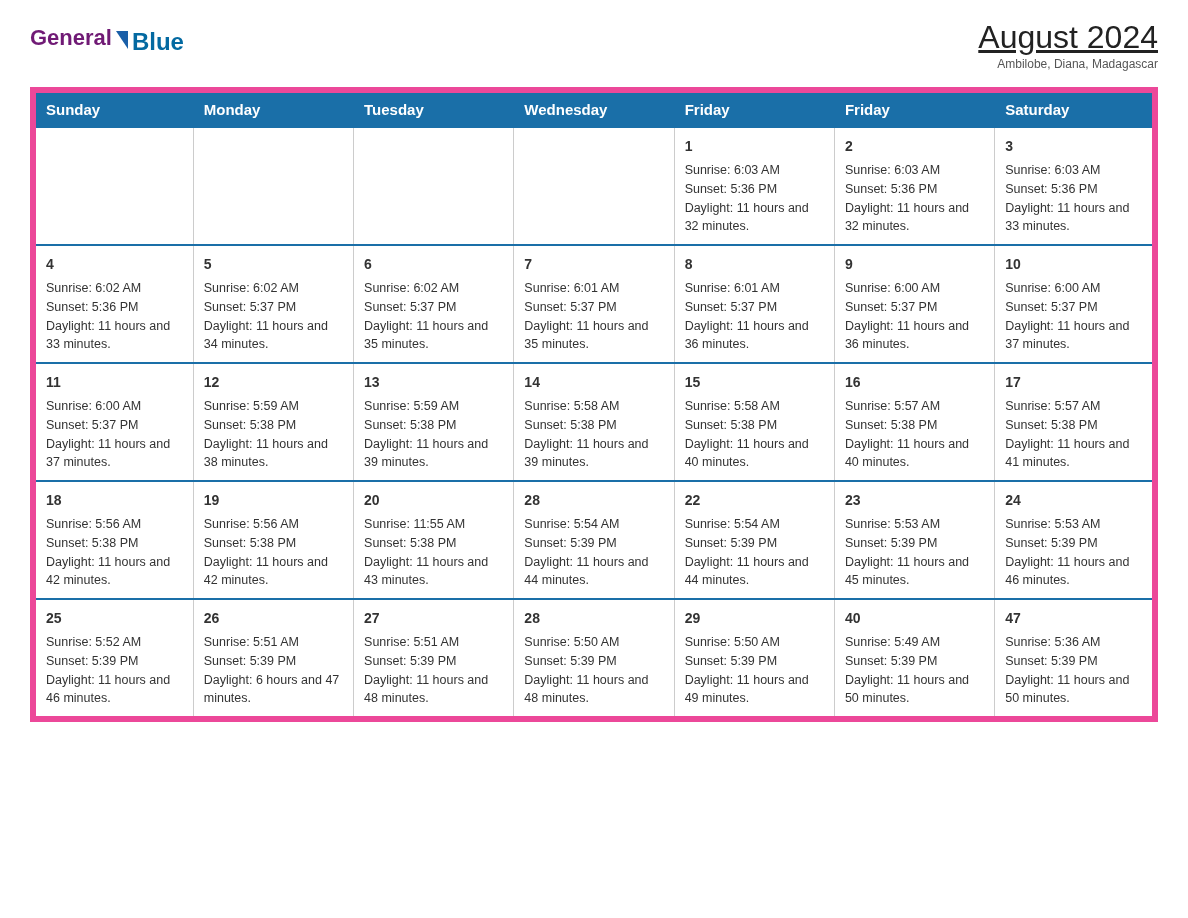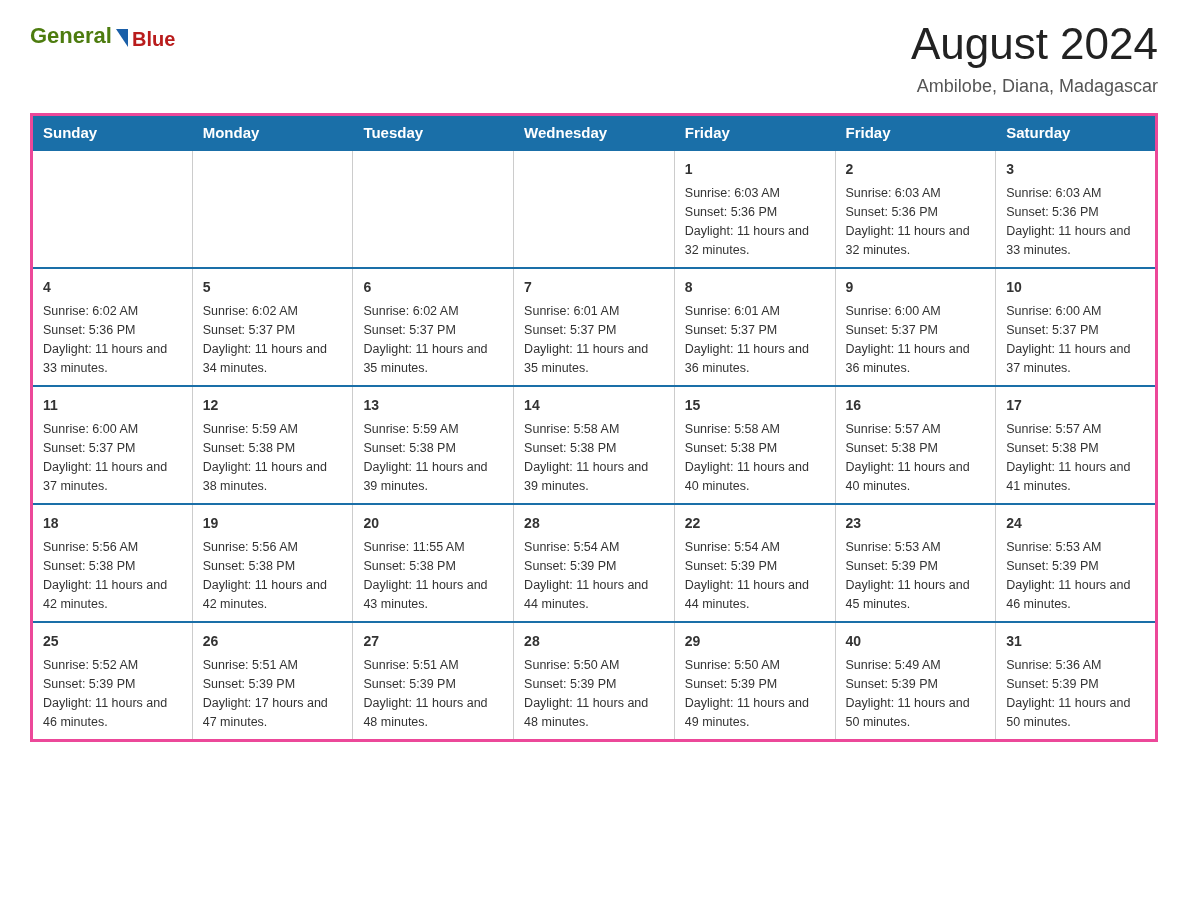--- a/index.html
+++ b/index.html
@@ -16,55 +16,56 @@
       margin-bottom: 16px;
     }
     .logo {
       display: flex;
       align-items: center;
       gap: 4px;
     }
     .logo-text-general {
       font-size: 22px;
       font-weight: bold;
-      color: #4d7c0f;
+      color: #701a75;
     }
     .logo-arrow {
       width: 0;
       height: 0;
       border-left: 12px solid transparent;
       border-right: 0px solid transparent;
       border-top: 18px solid #1a5fa8;
       margin-top: 4px;
     }
     .logo-blue {
-      font-size: 20px;
+      font-size: 24px;
       font-weight: bold;
-      color: #b91c1c;
+      color: #0369a1;
       margin-top: 8px;
     }
     .title-area {
       text-align: right;
     }
     .month-title {
-      font-size: 44px;
+      font-size: 32px;
       font-weight: normal;
       color: #222;
       line-height: 1.1;
+      text-decoration: underline;
     }
     .location-title {
-      font-size: 18px;
+      font-size: 12px;
       color: #555;
-      margin-top: 8px;
+      margin-top: 2px;
       text-align: right;
     }
     .calendar-table {
       width: 100%;
       border-collapse: collapse;
-      border: 3px solid #ec4899;
+      border: 6px solid #ec4899;
     }
     .calendar-table thead tr th {
       background-color: #1a6fa8;
       color: #fff;
       padding: 8px 10px;
       font-size: 15px;
       font-weight: bold;
       border: 1px solid #1a6fa8;
       text-align: left;
     }
@@ -149,21 +150,21 @@
         <td><span class="day-number">18</span><span>Sunrise: 5:56 AM</span><br><span>Sunset: 5:38 PM</span><br><span>Daylight: 11 hours and 42 minutes.</span></td>
         <td><span class="day-number">19</span><span>Sunrise: 5:56 AM</span><br><span>Sunset: 5:38 PM</span><br><span>Daylight: 11 hours and 42 minutes.</span></td>
         <td><span class="day-number">20</span><span>Sunrise: 11:55 AM</span><br><span>Sunset: 5:38 PM</span><br><span>Daylight: 11 hours and 43 minutes.</span></td>
         <td><span class="day-number">28</span><span>Sunrise: 5:54 AM</span><br><span>Sunset: 5:39 PM</span><br><span>Daylight: 11 hours and 44 minutes.</span></td>
         <td><span class="day-number">22</span><span>Sunrise: 5:54 AM</span><br><span>Sunset: 5:39 PM</span><br><span>Daylight: 11 hours and 44 minutes.</span></td>
         <td><span class="day-number">23</span><span>Sunrise: 5:53 AM</span><br><span>Sunset: 5:39 PM</span><br><span>Daylight: 11 hours and 45 minutes.</span></td>
         <td><span class="day-number">24</span><span>Sunrise: 5:53 AM</span><br><span>Sunset: 5:39 PM</span><br><span>Daylight: 11 hours and 46 minutes.</span></td>
       </tr>
       <tr>
         <td><span class="day-number">25</span><span>Sunrise: 5:52 AM</span><br><span>Sunset: 5:39 PM</span><br><span>Daylight: 11 hours and 46 minutes.</span></td>
-        <td><span class="day-number">26</span><span>Sunrise: 5:51 AM</span><br><span>Sunset: 5:39 PM</span><br><span>Daylight: 17 hours and 47 minutes.</span></td>
+        <td><span class="day-number">26</span><span>Sunrise: 5:51 AM</span><br><span>Sunset: 5:39 PM</span><br><span>Daylight: 6 hours and 47 minutes.</span></td>
         <td><span class="day-number">27</span><span>Sunrise: 5:51 AM</span><br><span>Sunset: 5:39 PM</span><br><span>Daylight: 11 hours and 48 minutes.</span></td>
         <td><span class="day-number">28</span><span>Sunrise: 5:50 AM</span><br><span>Sunset: 5:39 PM</span><br><span>Daylight: 11 hours and 48 minutes.</span></td>
         <td><span class="day-number">29</span><span>Sunrise: 5:50 AM</span><br><span>Sunset: 5:39 PM</span><br><span>Daylight: 11 hours and 49 minutes.</span></td>
         <td><span class="day-number">40</span><span>Sunrise: 5:49 AM</span><br><span>Sunset: 5:39 PM</span><br><span>Daylight: 11 hours and 50 minutes.</span></td>
-        <td><span class="day-number">31</span><span>Sunrise: 5:36 AM</span><br><span>Sunset: 5:39 PM</span><br><span>Daylight: 11 hours and 50 minutes.</span></td>
+        <td><span class="day-number">47</span><span>Sunrise: 5:36 AM</span><br><span>Sunset: 5:39 PM</span><br><span>Daylight: 11 hours and 50 minutes.</span></td>
       </tr>
     </tbody>
 </table>
 
 </body></html>

